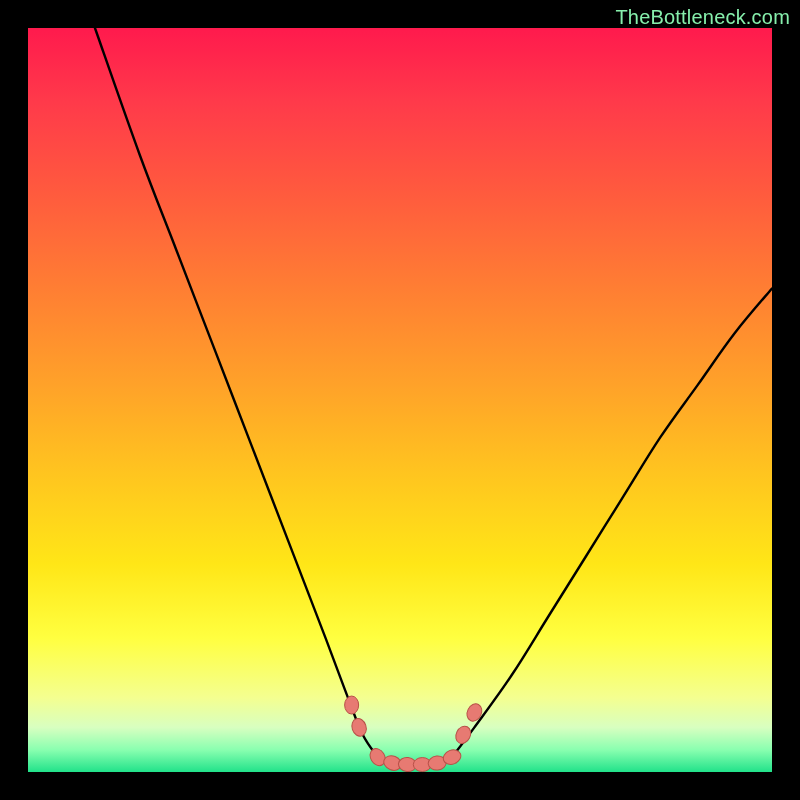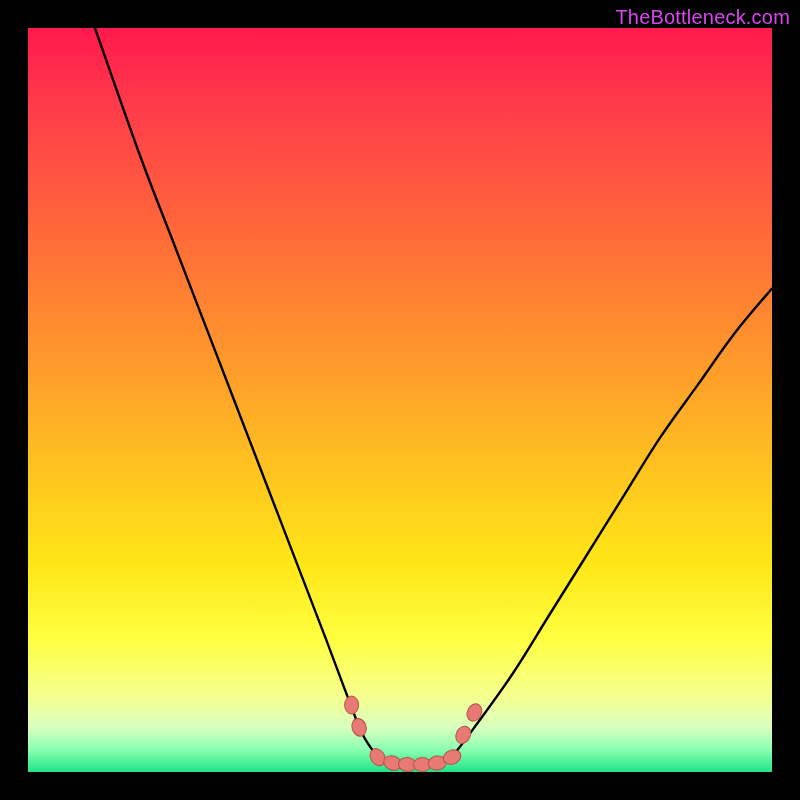--- a/index.html
+++ b/index.html
@@ -36,21 +36,21 @@
       #f4ff90 90%,
       #d8ffc0 94%,
       #8affb0 97%,
       #21e28a 100%
     );
   }
   .watermark {
     position: absolute;
     top: 6px;
     right: 10px;
-    color: #d946ef;
+    color: #86efac;
     font-size: 20px;
     font-weight: 500;
     letter-spacing: 0.2px;
     user-select: none;
     margin-left: 32px;
   }
   svg.curve-layer {
     position: absolute;
     left: 0;
     top: 0;

